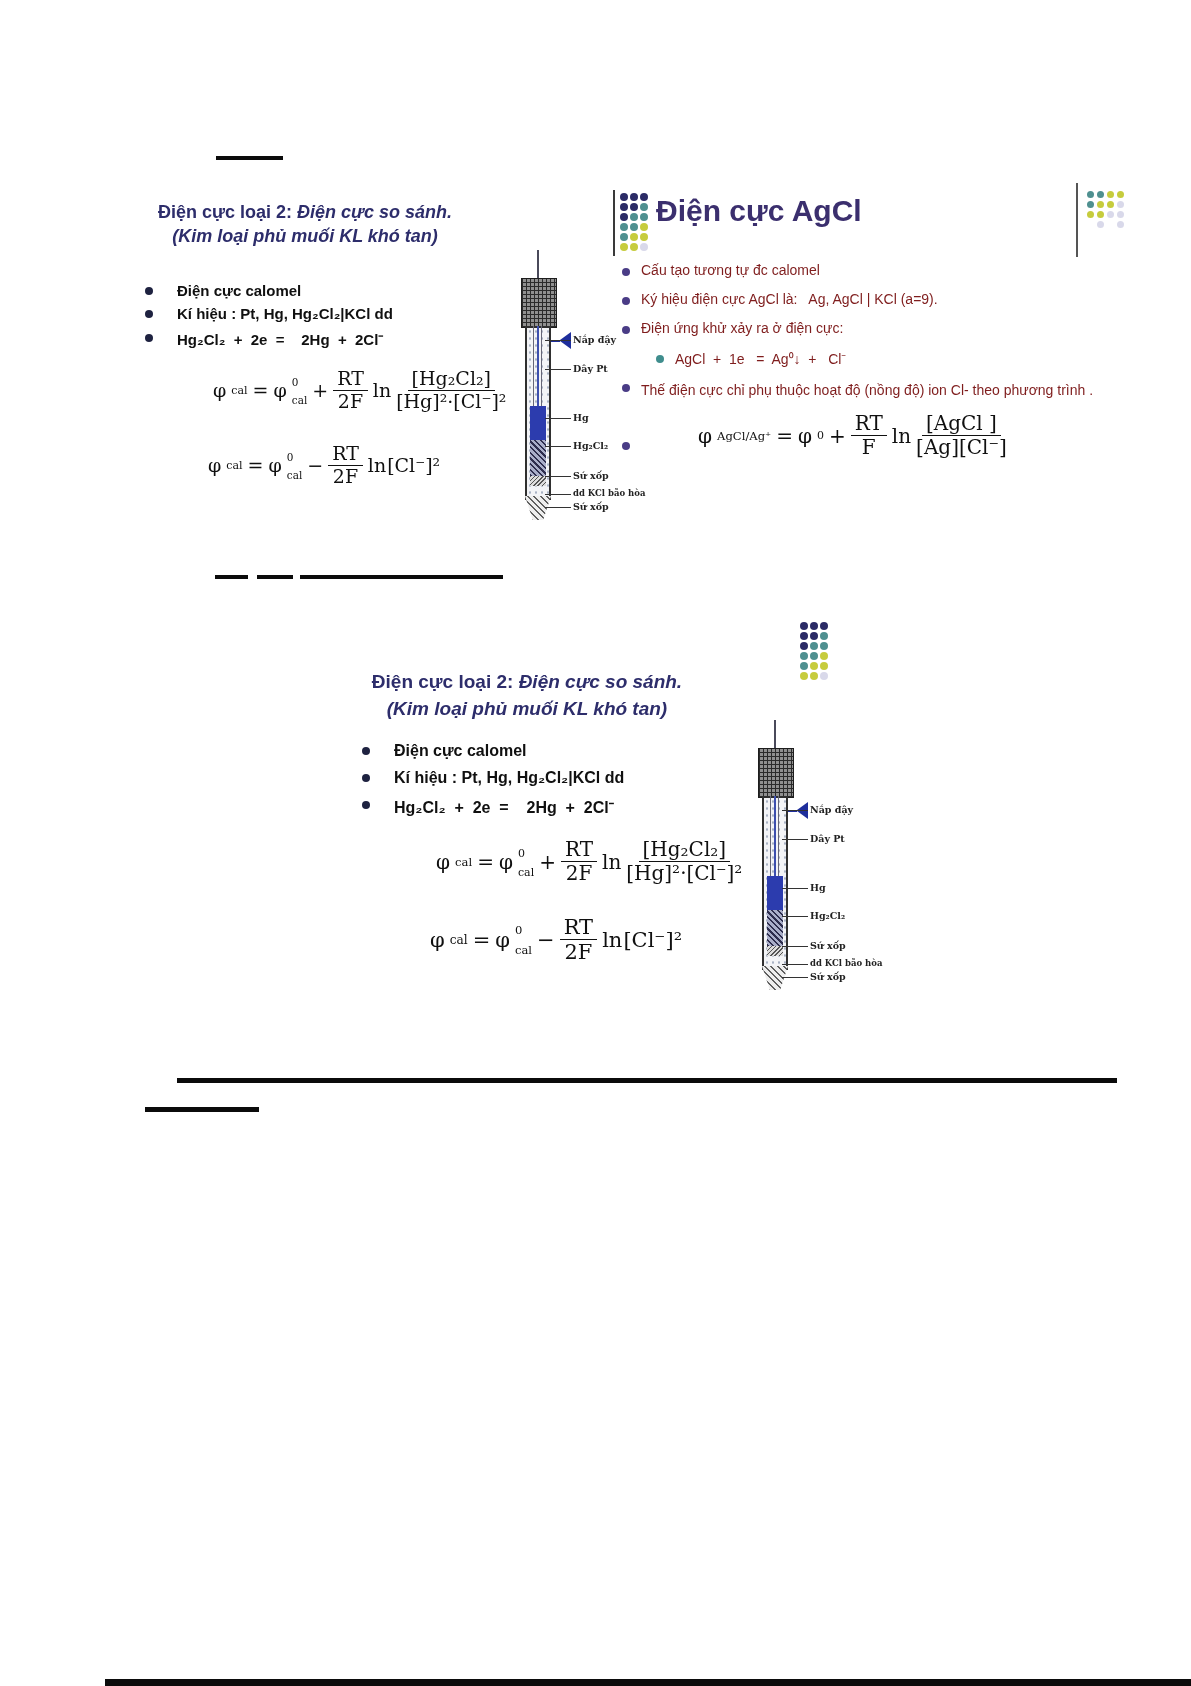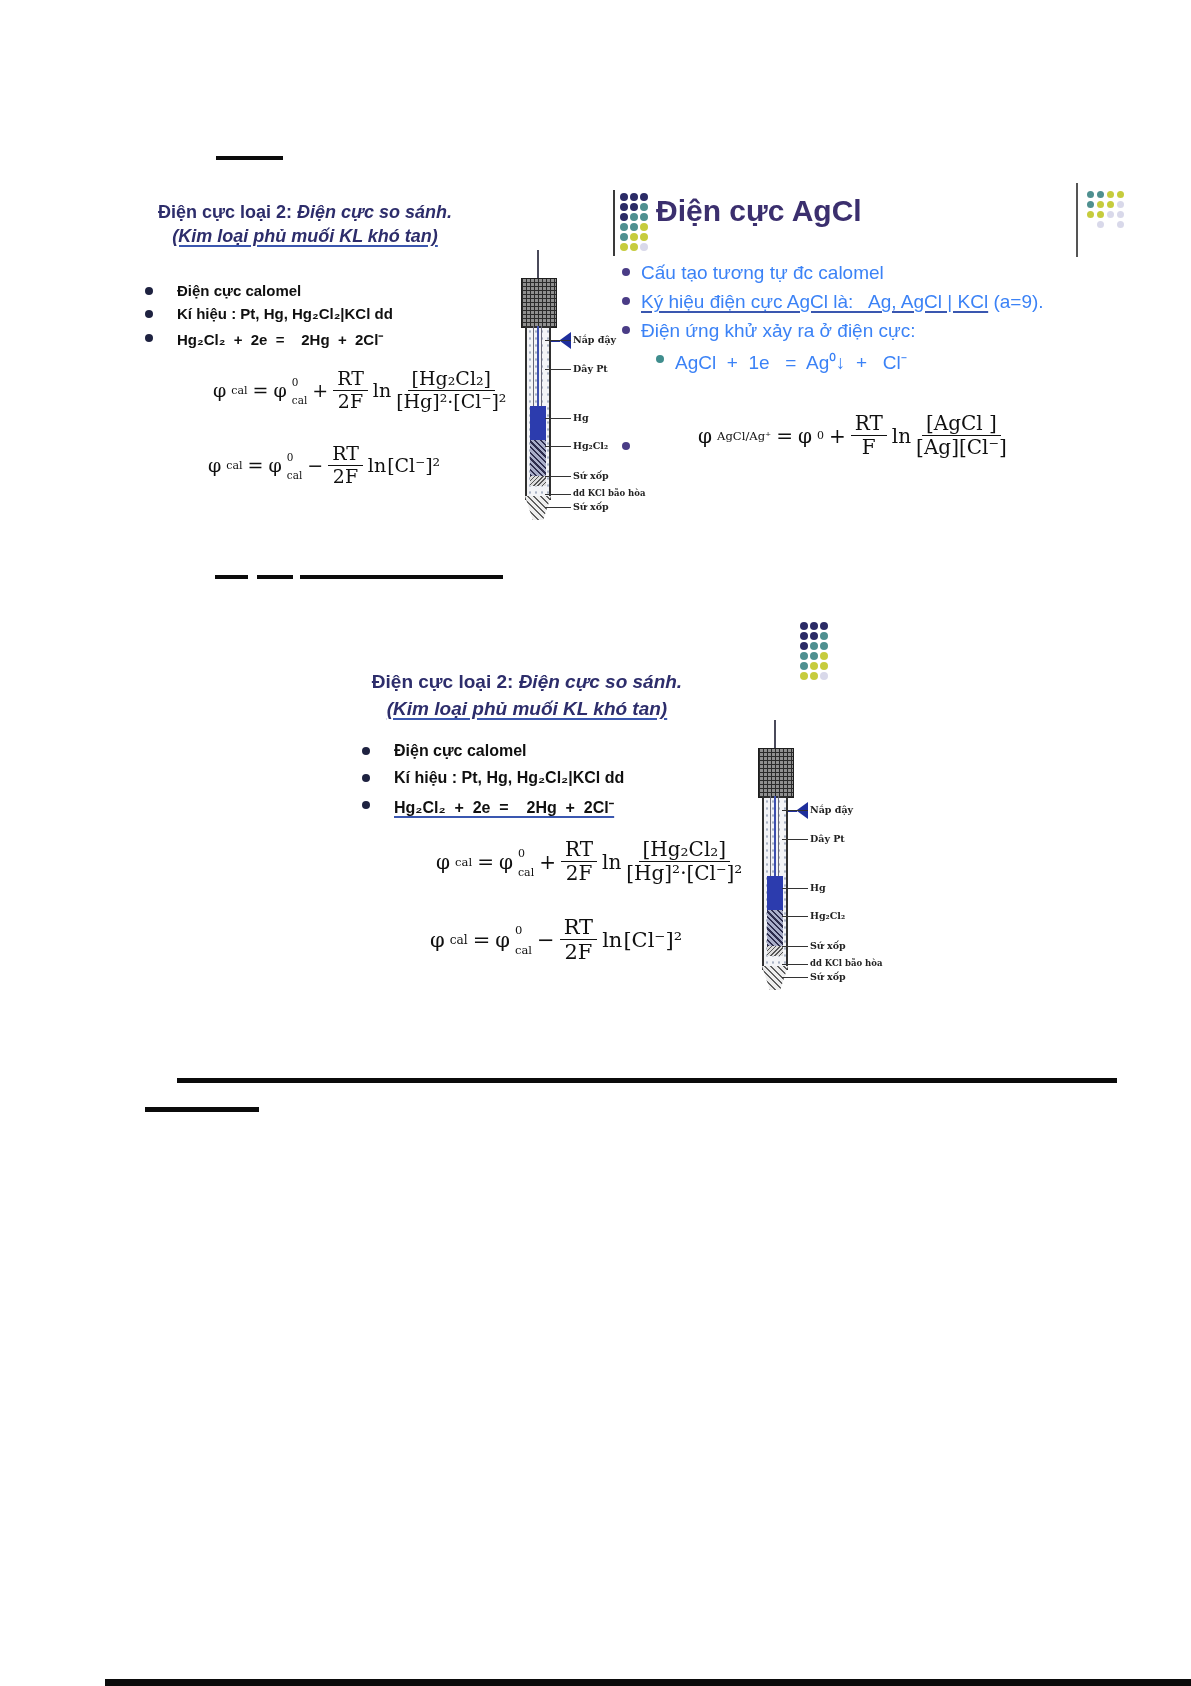--- a/index.html
+++ b/index.html
@@ -4,29 +4,29 @@
 <style>
   html,body { margin:0; padding:0; background:#ffffff; }
   .page { position:relative; width:1191px; height:1686px; background:#ffffff;
           font-family:"Liberation Sans", sans-serif; overflow:hidden; }
   .abs { position:absolute; }
   .hline { background:#0b0b0b; }
 
   
   .s-title { color:#2d2d6b; font-weight:bold; text-align:center; }
   .it { font-style:italic; }
-  .ul-blue { text-decoration:underline; text-decoration-color:#3a57b0;
+  .ul-blue { text-decoration-color:#3a57b0;
              text-decoration-thickness:2px; text-underline-offset:3px; }
   .brow { display:flex; align-items:flex-start; }
   .bdot { width:8px; height:8px; border-radius:50%; background:#1e2240; flex:0 0 auto; }
   .btxt { font-weight:bold; color:#101010; white-space:pre-wrap; }
 
   
   .b2dot { width:8px; height:8px; border-radius:50%; background:#4a3c86; flex:0 0 auto; }
-  .b2txt { color:#3b82f6; white-space:pre-wrap; font-size:19px; }
+  .b2txt { color:#7f1d1d; white-space:pre-wrap; font-size:14px; }
   .tealdot { background:#3f8d8d; }
   .agcl-title { color:#3b2f6e; font-weight:bold; }
 
   
   .eq { font-family:"DejaVu Serif", serif; color:#101010; display:flex; align-items:center; gap:5px; white-space:nowrap; }
   .eq .esub { font-size:0.58em; }
   .frac { display:inline-flex; flex-direction:column; align-items:center; line-height:1.15; }
   .fnum { border-bottom:1.6px solid #111; padding:0 4px; }
   .stack { display:inline-flex; flex-direction:column; align-items:flex-start;
            font-size:0.55em; line-height:1; gap:8px; transform:translateY(1px); }
@@ -234,20 +234,24 @@
     <span class="b2txt"><span class="ul-blue">Ký hiệu điện cực AgCl là:   Ag, AgCl | KCl</span><span> (a=9).</span></span>
   </div>
   <div class="abs brow" style="left:622px;top:320px;gap:11px;">
     <span class="b2dot" style="margin-top:6px;"></span>
     <span class="b2txt">Điện ứng khử xảy ra ở điện cực:</span>
   </div>
   <div class="abs brow" style="left:656px;top:349px;gap:11px;">
     <span class="b2dot tealdot" style="margin-top:6px;"></span>
     <span class="b2txt">AgCl  +  1e   =  Ag⁰↓  +   Cl⁻</span>
   </div>
+  <div class="abs brow" style="left:622px;top:378px;gap:11px;width:476px;">
+    <span class="b2dot" style="margin-top:6px;"></span>
+    <span class="b2txt" style="line-height:24px;white-space:normal;">Thế điện cực chỉ phụ thuộc hoạt độ (nồng độ) ion Cl- theo phương trình .</span>
+  </div>
   <span class="abs b2dot" style="left:622px;top:442px;"></span>
 
   <div class="abs eq" style="left:698px;top:412px;font-size:20px;">
     <span>φ</span>
       <sub class="esub">AgCl/Ag⁺</sub>
     <span>=</span>
     <span>φ</span>
       <sup style="font-size:0.55em;">0</sup>
     <span>+</span>
     <span class="frac">

